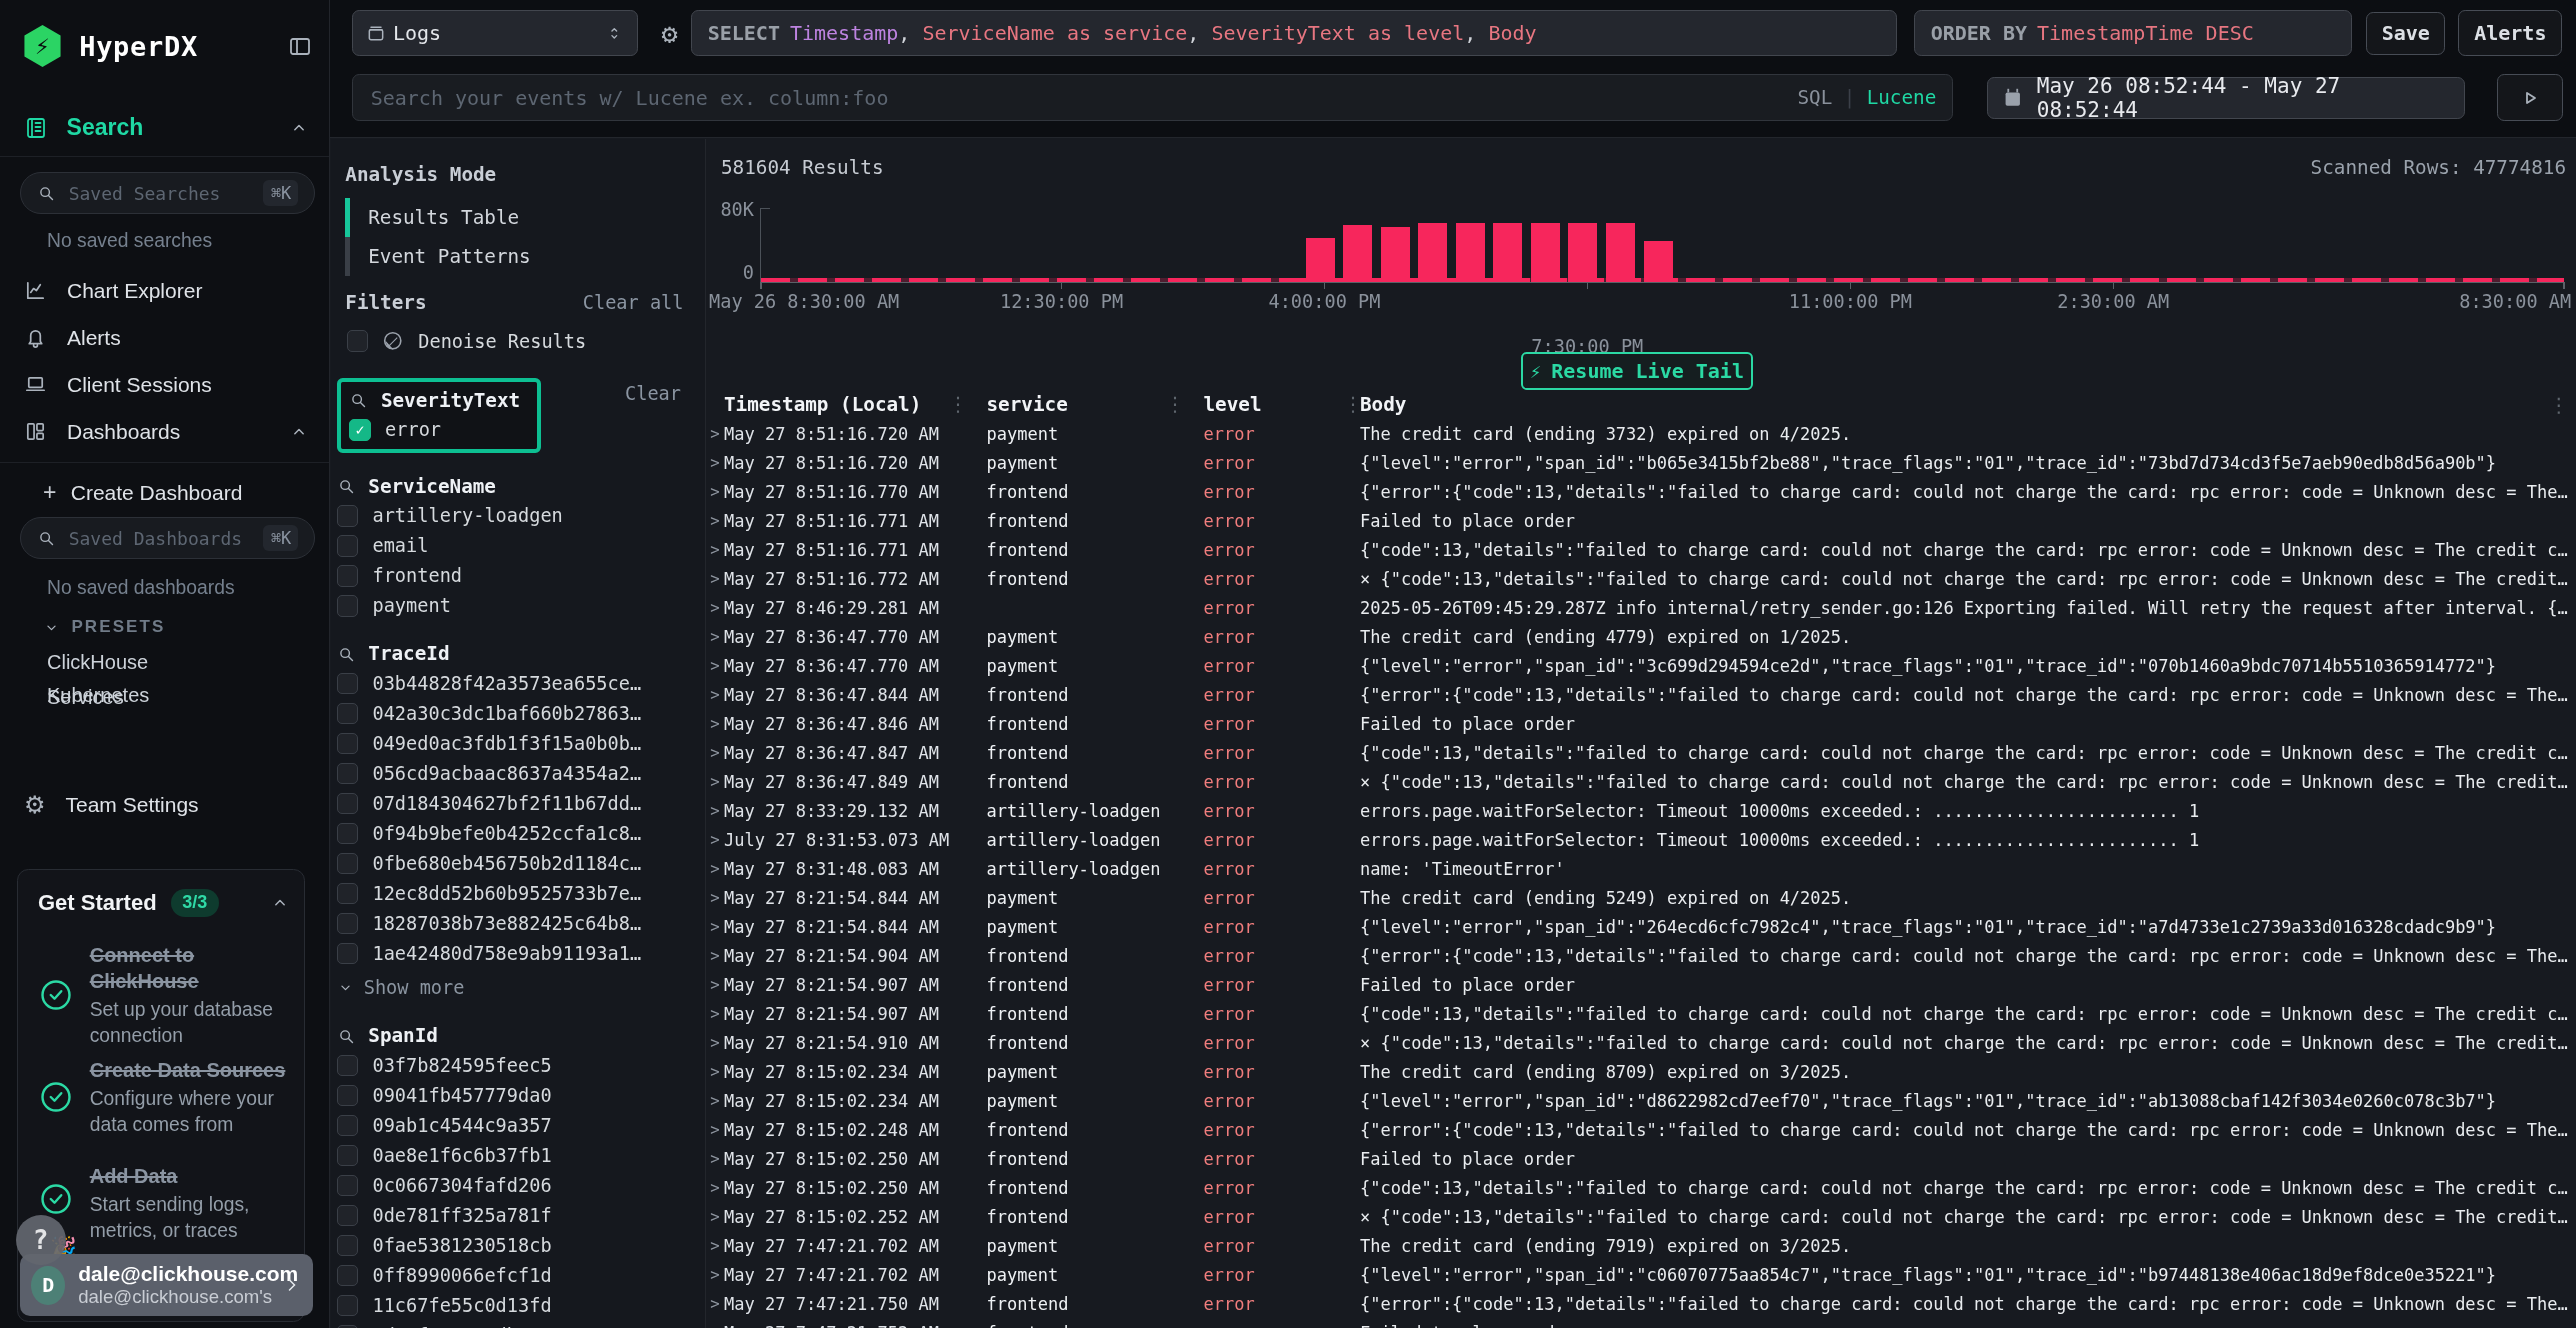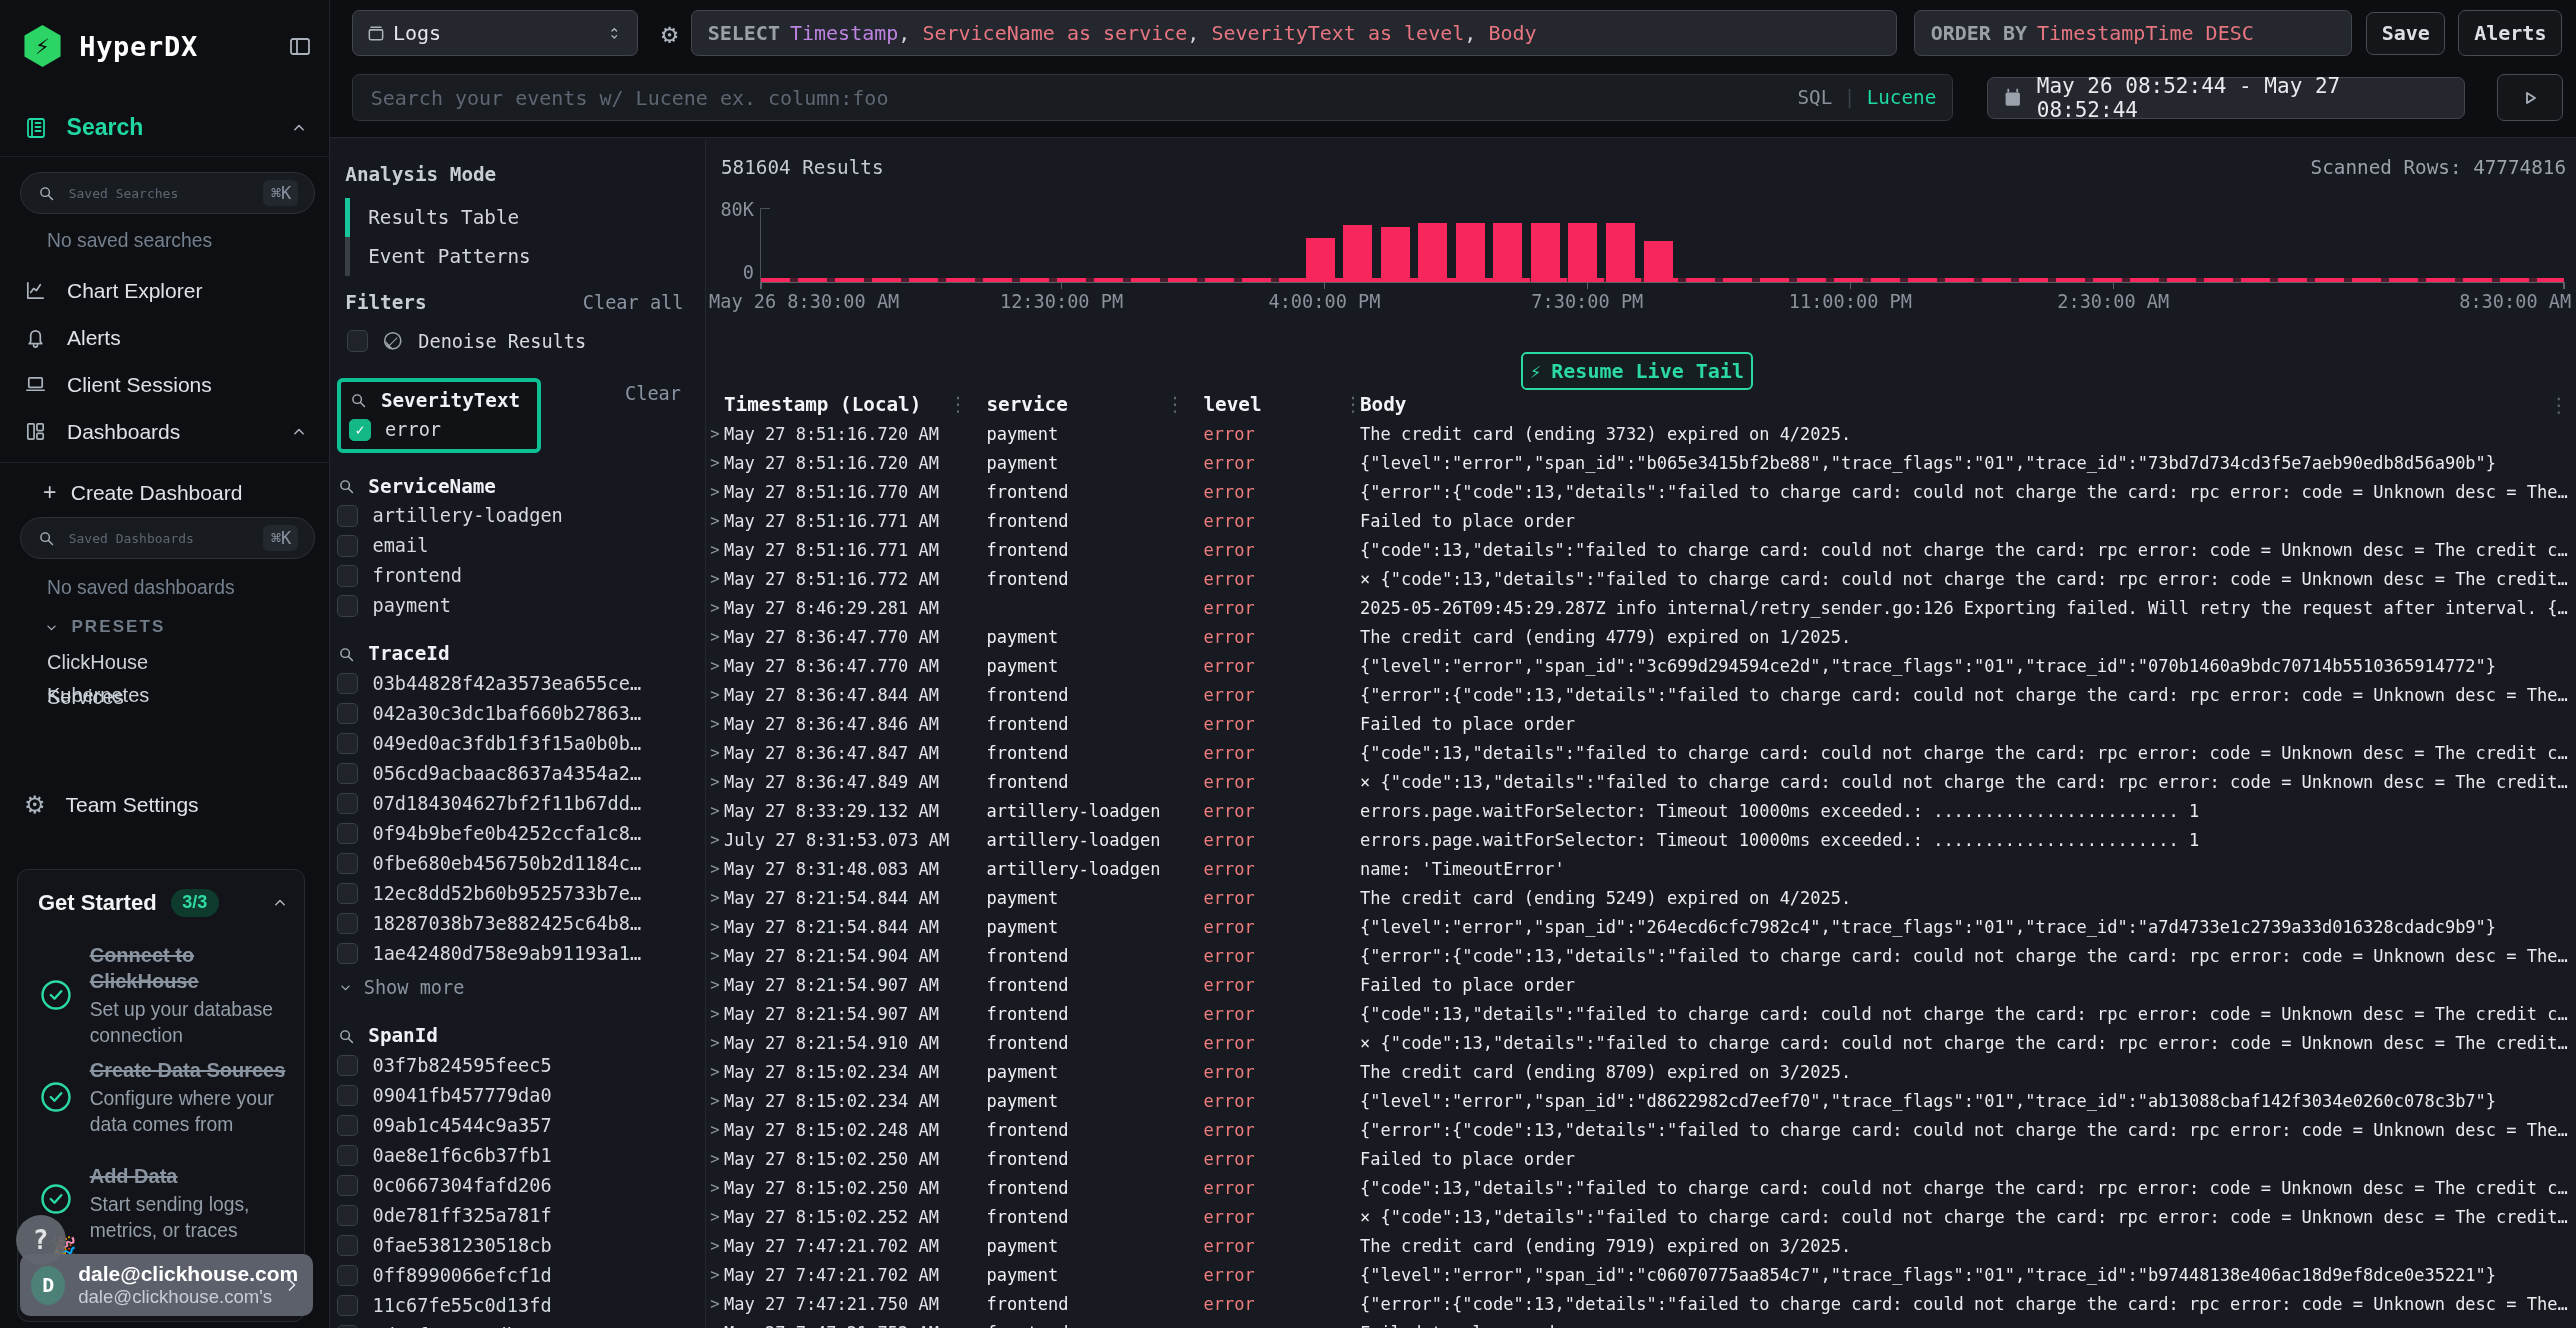--- a/index.html
+++ b/index.html
@@ -42,21 +42,21 @@
   
   .logo-row{position:absolute;left:21.5px;top:26px;right:17px;height:40px;display:flex;align-items:center;}
   .logo-hex{width:42px;height:42px;background:#2bd464;clip-path:polygon(50% 0,93% 25%,93% 75%,50% 100%,7% 75%,7% 25%);
             display:flex;align-items:center;justify-content:center;color:#0b0d10;font-size:24px;}
   .logo-text{color:#ffffff;font-weight:bold;font-size:27px;margin-left:15.7px;letter-spacing:0.7px;}
   .side-sec{position:absolute;left:24px;right:20px;display:flex;align-items:center;gap:18.6px;}
   .sec-label{color:#1fd8a4;font-weight:bold;font-size:23px;}
   .divider{position:absolute;left:0;right:0;height:1.4px;background:#1d2026;}
   .pill{position:absolute;left:20px;width:295px;height:42px;background:#181b20;border:1.4px solid #2c3037;border-radius:715px;
         display:flex;align-items:center;padding:0 15.7px;box-sizing:border-box;gap:11.4px;}
-  .pill input{flex:1;min-width:0;background:transparent;border:none;outline:none;color:#14b8a6;font-size:13px;font-family:"DejaVu Sans Mono",monospace;}
+  .pill input{flex:1;min-width:0;background:transparent;border:none;outline:none;color:#14b8a6;font-size:18px;font-family:"DejaVu Sans Mono",monospace;}
   .pill input::placeholder{color:#5d6672;}
   .kbd{background:#23272e;border-radius:5.7px;color:#8a93a0;font-size:17px;padding:2.9px 7.2px;}
   .muted{color:#75808e;font-size:19.3px;}
   .navitem{position:absolute;left:24px;right:20px;height:31.5px;display:flex;align-items:center;gap:20px;color:#dfe3e8;font-size:21px;cursor:pointer;}
   .navitem .grow{flex:1;}
   .preset{position:absolute;left:47px;color:#ccd2d9;font-size:20px;cursor:pointer;}
   .gs-card{position:absolute;left:17px;top:869px;width:288px;height:453px;background:#121419;border:1.4px solid #282c33;border-radius:11.4px;box-sizing:border-box;}
   .gs-head{position:absolute;left:20px;right:14.3px;top:18.6px;display:flex;align-items:center;gap:14.3px;}
   .gs-title{color:#f2f4f6;font-weight:bold;font-size:22px;}
   .gs-badge{background:#0e3b2e;color:#2fd9a6;font-weight:bold;font-size:18px;border-radius:715px;padding:3.6px 11.4px;}
@@ -582,21 +582,21 @@
         <div class="bar" title="May 26 7:30 PM: 64000" style="left: 44.78%; height: 80%;"></div>
         <div class="bar" title="May 26 8:00 PM: 63500" style="left: 46.87%; height: 79.375%;"></div>
         <div class="bar" title="May 26 8:30 PM: 44000" style="left: 48.95%; height: 55%;"></div>
         <div class="xtick" style="left: calc(0% - 0.7px);"></div>
         <span class="xlabel" style="left: -52px;">May 26 8:30:00 AM</span>
         <div class="xtick" style="left: calc(16.67% - 0.7px);"></div>
         <span class="xlabel" style="left: 16.67%; transform: translateX(-50%);">12:30:00 PM</span>
         <div class="xtick" style="left: calc(31.25% - 0.7px);"></div>
         <span class="xlabel" style="left: 31.25%; transform: translateX(-50%);">4:00:00 PM</span>
         <div class="xtick" style="left: calc(45.83% - 0.7px);"></div>
-        <span class="xlabel" style="left: 45.83%; transform: translateX(-50%);">7:30:00 PM</span>
+        <span class="xlabel" style="left: 45.83%; transform: translateX(-50%); margin-top: 45px;">7:30:00 PM</span>
         <div class="xtick" style="left: calc(60.42% - 0.7px);"></div>
         <span class="xlabel" style="left: 60.42%; transform: translateX(-50%);">11:00:00 PM</span>
         <div class="xtick" style="left: calc(75% - 0.7px);"></div>
         <span class="xlabel" style="left: 75%; transform: translateX(-50%);">2:30:00 AM</span>
         <div class="xtick" style="left: calc(100% - 0.7px);"></div>
         <span class="xlabel" style="right: -7.2px;">8:30:00 AM</span>
       </div>
 
     <div class="livetail">
       <span class="lt-bolt">⚡</span>

